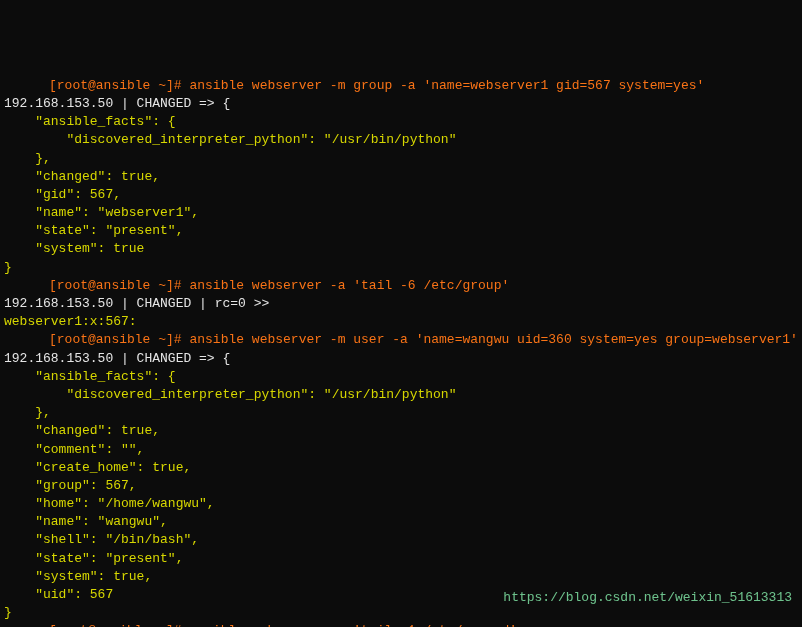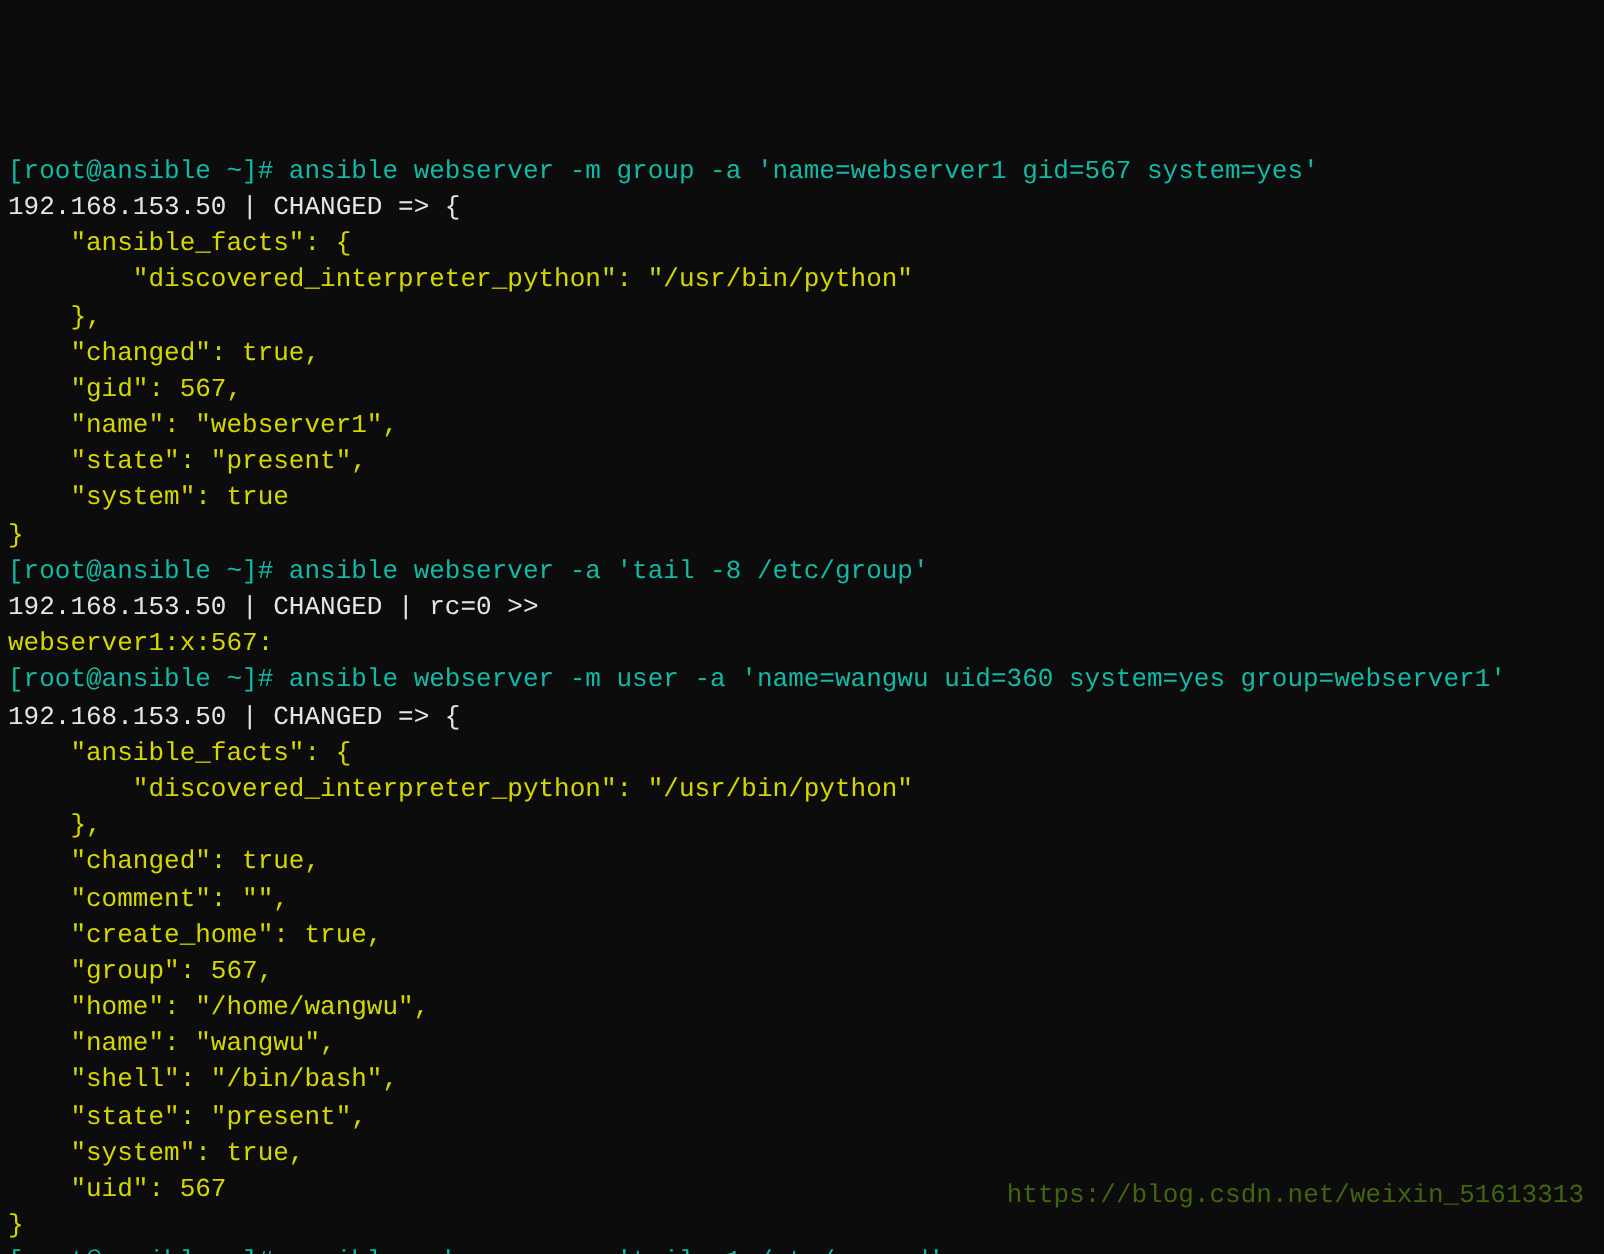--- a/index.html
+++ b/index.html
@@ -9,49 +9,49 @@
       font-size: 13px;
       line-height: 1.4;
       margin: 0;
       padding: 4px;
       width: 802px;
       height: 627px;
       box-sizing: border-box;
       white-space: pre;
       position: relative;
     }
-    .prompt { color: #14b8a6; }
+    .prompt { color: #f97316; margin-left: 45px; }
     .host-changed { color: #e5e5e5; }
     .output-yellow { color: #d7d700; }
     .watermark {
       position: absolute;
       bottom: 20px;
       right: 10px;
-      color: #4d7c0f;
+      color: #86efac;
       font-size: 13px;
       opacity: 0.8;
     }
   </style>
 </head>
 <body>
 
 
 
 <div><span class="prompt">[root@ansible ~]# ansible webserver -m group -a 'name=webserver1 gid=567 system=yes'</span>
 <span class="host-changed">192.168.153.50 | CHANGED =&gt; {</span>
 <span class="output-yellow">    "ansible_facts": {</span>
 <span class="output-yellow">        "discovered_interpreter_python": "/usr/bin/python"</span>
 <span class="output-yellow">    },</span>
 <span class="output-yellow">    "changed": true,</span>
 <span class="output-yellow">    "gid": 567,</span>
 <span class="output-yellow">    "name": "webserver1",</span>
 <span class="output-yellow">    "state": "present",</span>
 <span class="output-yellow">    "system": true</span>
 <span class="output-yellow">}</span>
-<span class="prompt">[root@ansible ~]# ansible webserver -a 'tail -8 /etc/group'</span>
+<span class="prompt">[root@ansible ~]# ansible webserver -a 'tail -6 /etc/group'</span>
 <span class="host-changed">192.168.153.50 | CHANGED | rc=0 &gt;&gt;</span>
 <span class="output-yellow">webserver1:x:567:</span>
 <span class="prompt">[root@ansible ~]# ansible webserver -m user -a 'name=wangwu uid=360 system=yes group=webserver1'</span>
 <span class="host-changed">192.168.153.50 | CHANGED =&gt; {</span>
 <span class="output-yellow">    "ansible_facts": {</span>
 <span class="output-yellow">        "discovered_interpreter_python": "/usr/bin/python"</span>
 <span class="output-yellow">    },</span>
 <span class="output-yellow">    "changed": true,</span>
 <span class="output-yellow">    "comment": "",</span>
 <span class="output-yellow">    "create_home": true,</span>

